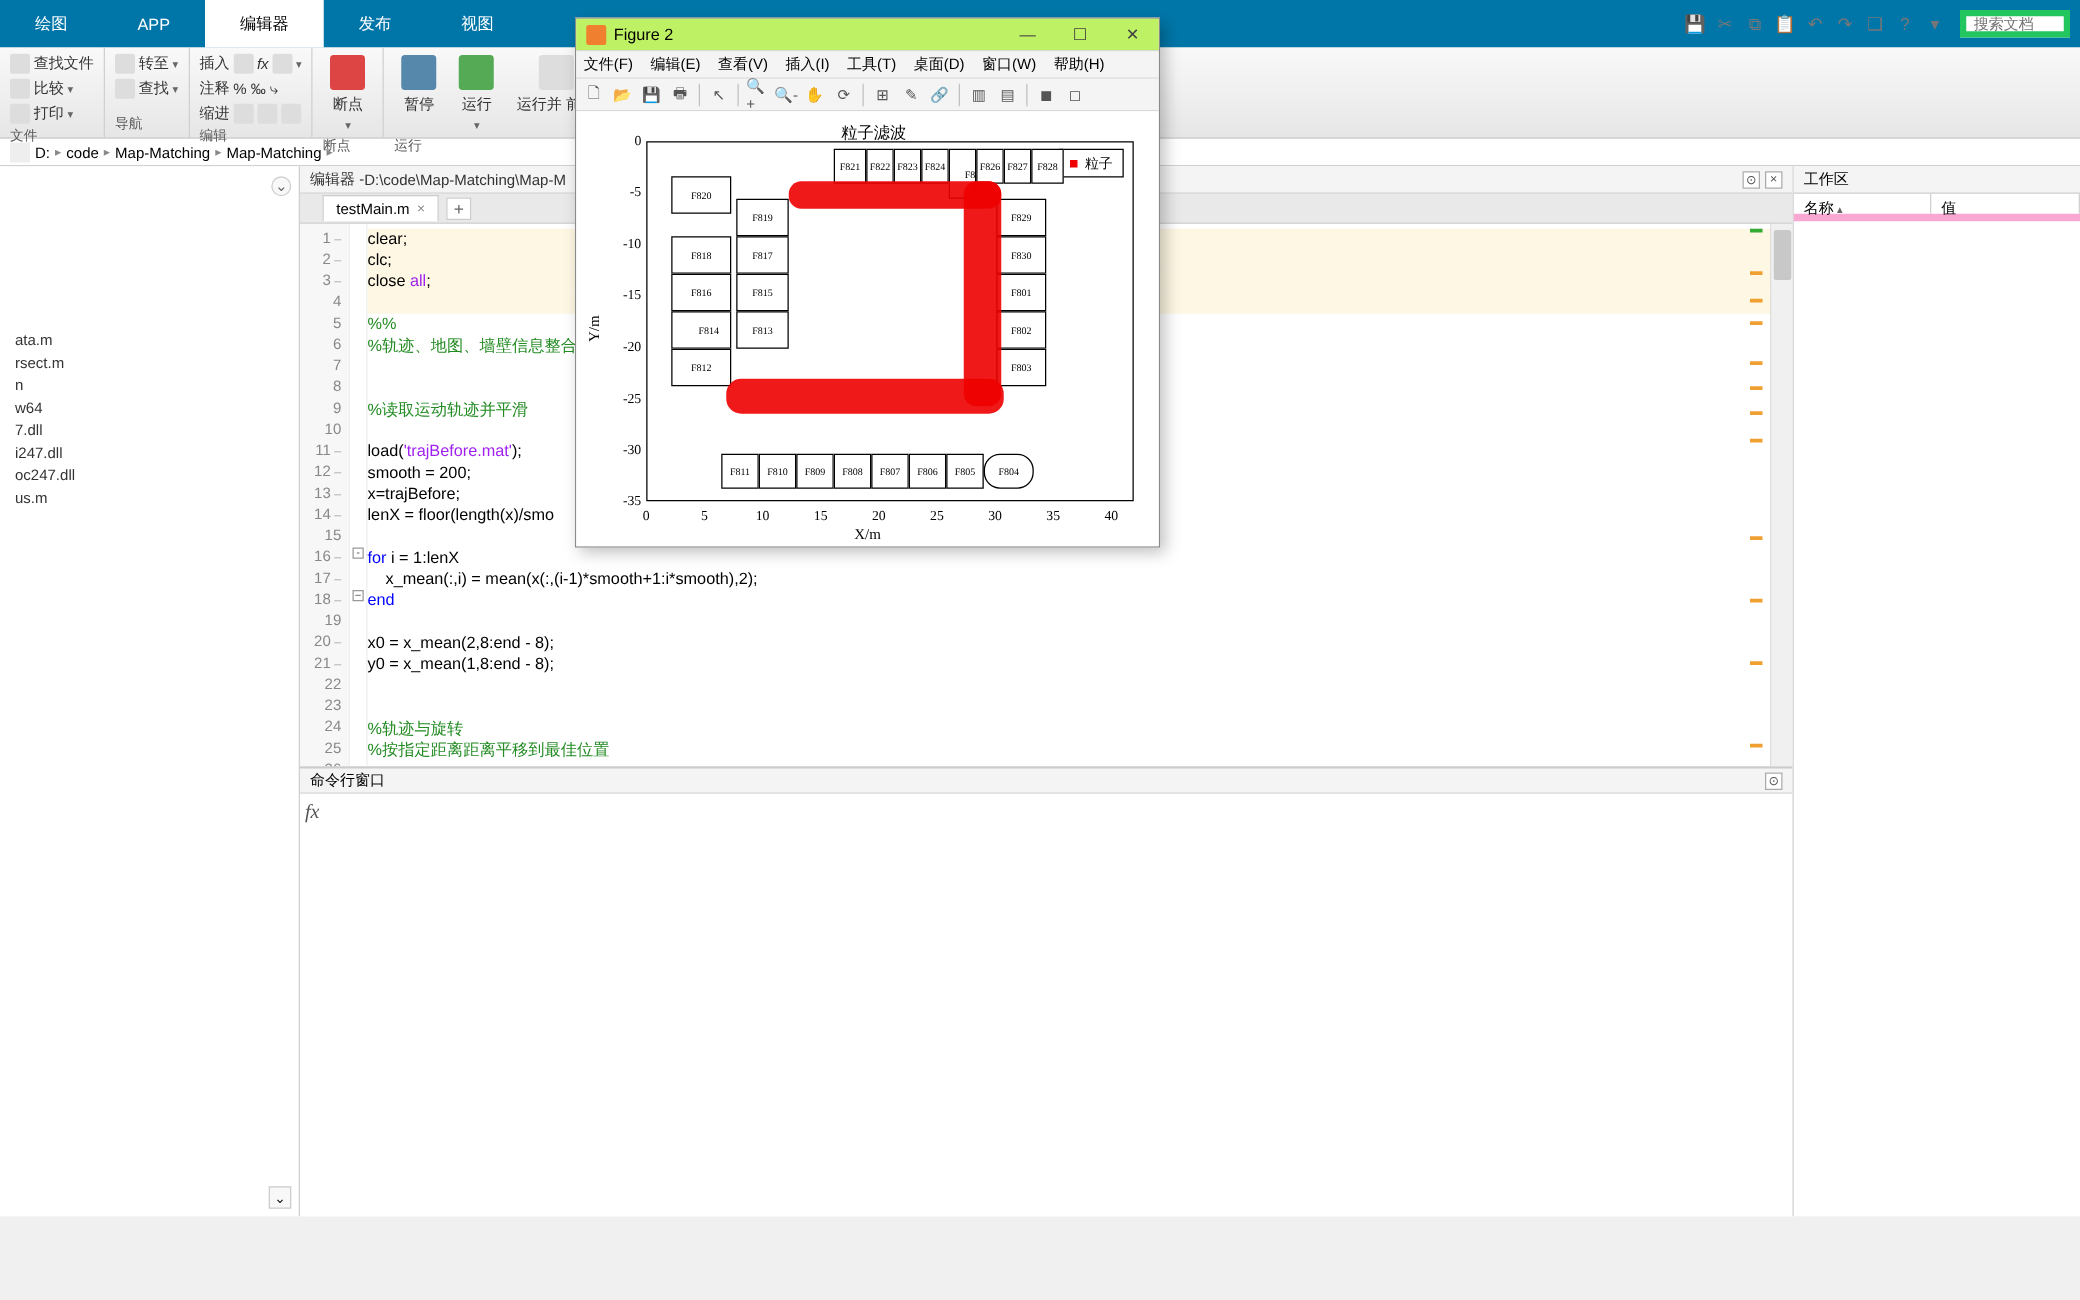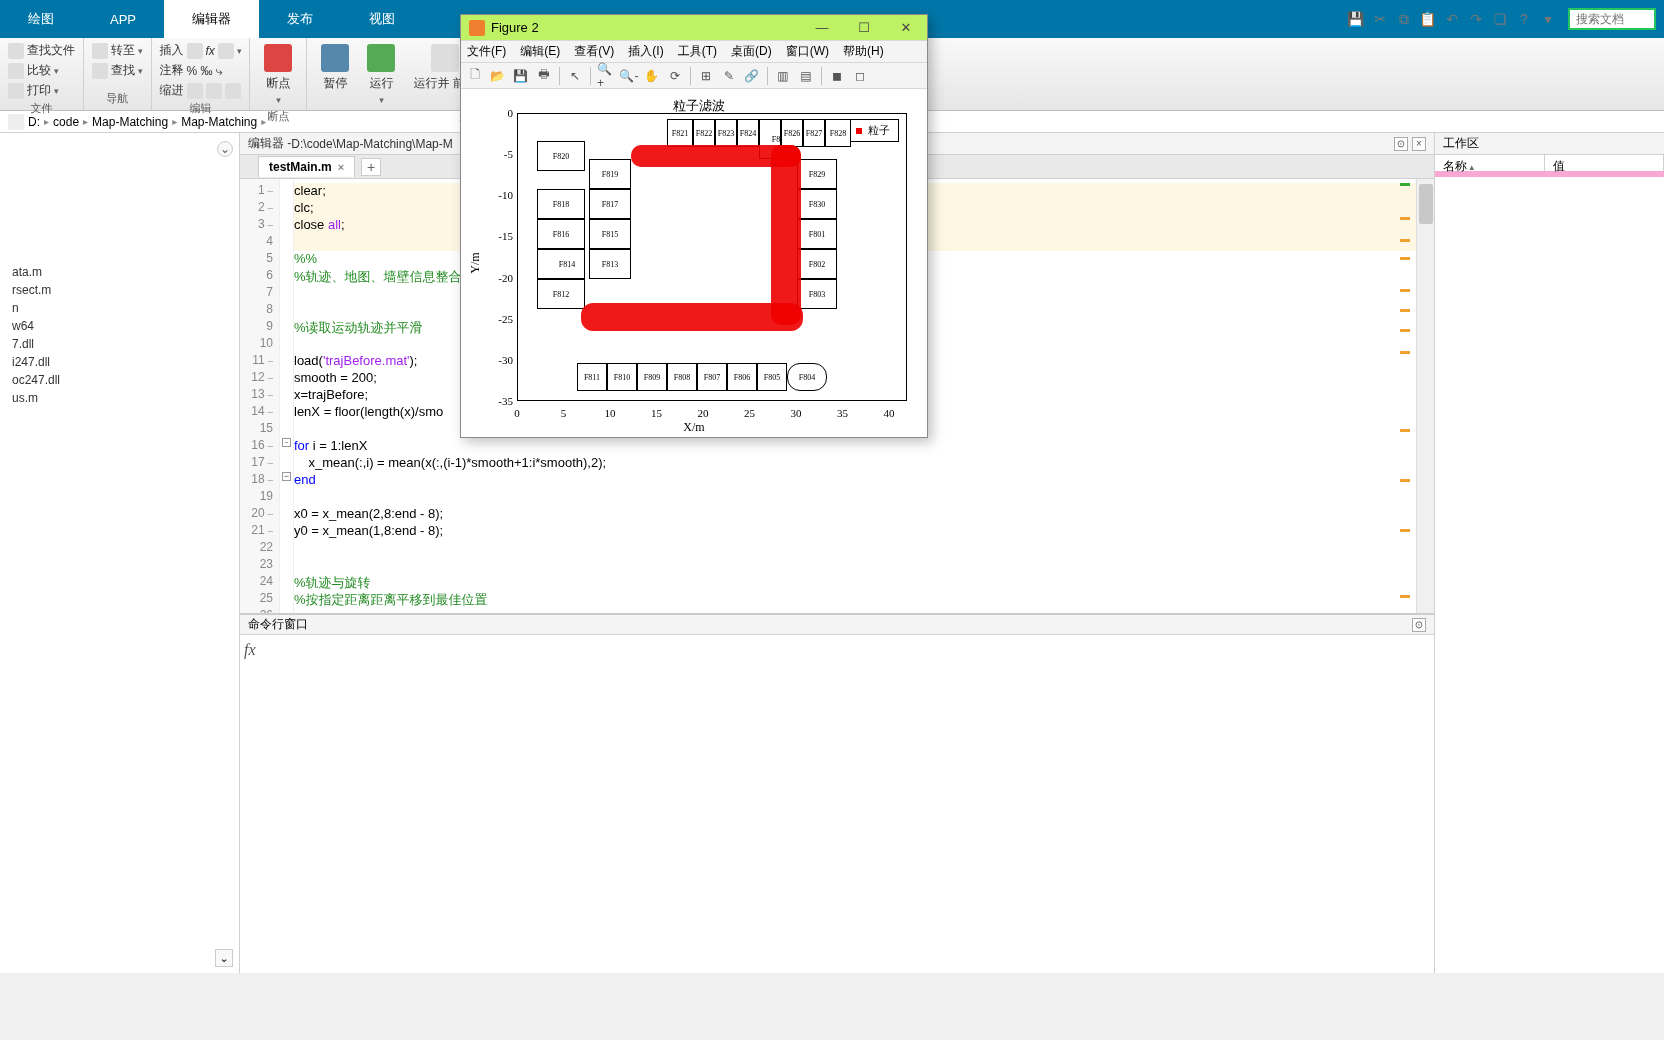--- a/index.html
+++ b/index.html
@@ -4,27 +4,27 @@
 <style>
 * { margin: 0; padding: 0; box-sizing: border-box; font-family: "Microsoft YaHei", Arial, sans-serif; }
 body { width: 1664px; height: 1040px; background: #f0f0f0; overflow: hidden; position: relative; }
 
 
 .ribbon-tabs { display: flex; background: #0076a8; height: 38px; align-items: stretch; }
 .ribbon-tab { padding: 10px 28px; color: #fff; font-size: 13px; cursor: pointer; display: flex; align-items: center; }
 .ribbon-tab.active { background: #fff; color: #000; }
 .ribbon-right { margin-left: auto; display: flex; align-items: center; padding-right: 8px; gap: 4px; }
 .ribbon-icon { width: 20px; height: 20px; display: inline-flex; align-items: center; justify-content: center; color: #777; font-size: 14px; }
-.search-docs { width: 88px; height: 22px; background: #fff; border: 2px solid #22c55e; font-size: 12px; padding: 2px 6px; margin-left: 6px; }
+.search-docs { width: 88px; height: 22px; background: #fff; border: 5px solid #22c55e; font-size: 12px; padding: 2px 6px; margin-left: 6px; }
 
 
 .ribbon-toolbar { display: flex; background: linear-gradient(#f9f9f9,#e6e6e6); height: 73px; border-bottom: 1px solid #c0c0c0; }
 .ribbon-group { display: flex; flex-direction: column; padding: 4px 8px; border-right: 1px solid #d0d0d0; }
 .ribbon-group-items { display: flex; gap: 6px; flex: 1; align-items: flex-start; }
-.ribbon-group-label { font-size: 11px; text-align: center; color: #5a5a5a; margin-top: 2px; }
+.ribbon-group-label { font-size: 11px; text-align: left; color: #5a5a5a; margin-top: 2px; }
 .ribbon-item-col { display: flex; flex-direction: column; gap: 3px; font-size: 12px; color: #333; }
 .ribbon-item-row { display: flex; align-items: center; gap: 3px; cursor: pointer; white-space: nowrap; }
 .ribbon-item-sm-icon { width: 16px; height: 16px; background: #ddd; display: inline-block; border-radius: 2px; }
 .ribbon-big-btn { display: flex; flex-direction: column; align-items: center; gap: 3px; font-size: 12px; color: #333; cursor: pointer; padding: 2px 6px; }
 .ribbon-big-icon { width: 28px; height: 28px; background: #ddd; border-radius: 3px; }
 .chev { font-size: 9px; color: #666; }
 
 
 .breadcrumb { display: flex; align-items: center; background: #fff; height: 22px; border-bottom: 1px solid #d0d0d0; padding: 0 8px; font-size: 12px; gap: 4px; }
 .bc-item { cursor: pointer; }
@@ -38,21 +38,21 @@
 .left-files { margin-top: 130px; font-size: 12px; color: #333; }
 .left-file-row { padding: 2px 12px; cursor: pointer; }
 .left-bot-arrow { position: absolute; bottom: 6px; right: 6px; border: 1px solid #ccc; width: 18px; height: 18px; display: flex; align-items: center; justify-content: center; font-size: 11px; background: #f8f8f8; }
 
 .center-panel { flex: 1; display: flex; flex-direction: column; background: #fff; }
 .editor-titlebar { display: flex; align-items: center; height: 22px; background: #f4f4f4; border-bottom: 1px solid #d0d0d0; padding: 0 8px; font-size: 12px; color: #333; }
 .editor-titlebar .sp { margin-left: auto; display: flex; gap: 4px; }
 .ed-ic { width: 14px; height: 14px; border: 1px solid #aaa; display: inline-flex; align-items: center; justify-content: center; font-size: 10px; color: #555; background: #fff; }
 
 .editor-tabs { display: flex; align-items: center; height: 24px; background: #e9e9e9; border-bottom: 1px solid #d0d0d0; padding-left: 18px; font-size: 12px; }
-.editor-tab { display: flex; align-items: center; padding: 3px 10px; background: #fff; border: 1px solid #ccc; border-bottom: none; gap: 6px; font-weight: bold; }
+.editor-tab { display: flex; align-items: center; padding: 3px 10px; background: #fff; border: 1px solid #ccc; border-bottom: none; gap: 6px; }
 .tab-close { font-size: 11px; color: #888; cursor: pointer; }
 .tab-add { margin-left: 6px; width: 20px; height: 18px; border: 1px solid #ccc; background: #fff; display: flex; align-items: center; justify-content: center; font-size: 14px; color: #666; }
 
 .editor-area { display: flex; flex: 1; overflow: hidden; position: relative; }
 .gutter { width: 40px; background: #f7f7f7; border-right: 1px solid #eee; font-size: 12px; color: #888; text-align: right; padding-top: 4px; }
 .gutter div { height: 17px; padding-right: 6px; }
 .gutter .dash::after { content: " –"; color: #aaa; font-size: 10px; }
 .folder-col { width: 14px; border-right: 1px solid #eee; position: relative; }
 .fold-box { position: absolute; left: 2px; width: 9px; height: 9px; border: 1px solid #999; background: #fff; font-size: 9px; line-height: 7px; text-align: center; color: #555; }
 .code-body { flex: 1; font-family: Consolas, monospace; font-size: 13px; padding-top: 4px; position: relative; }

